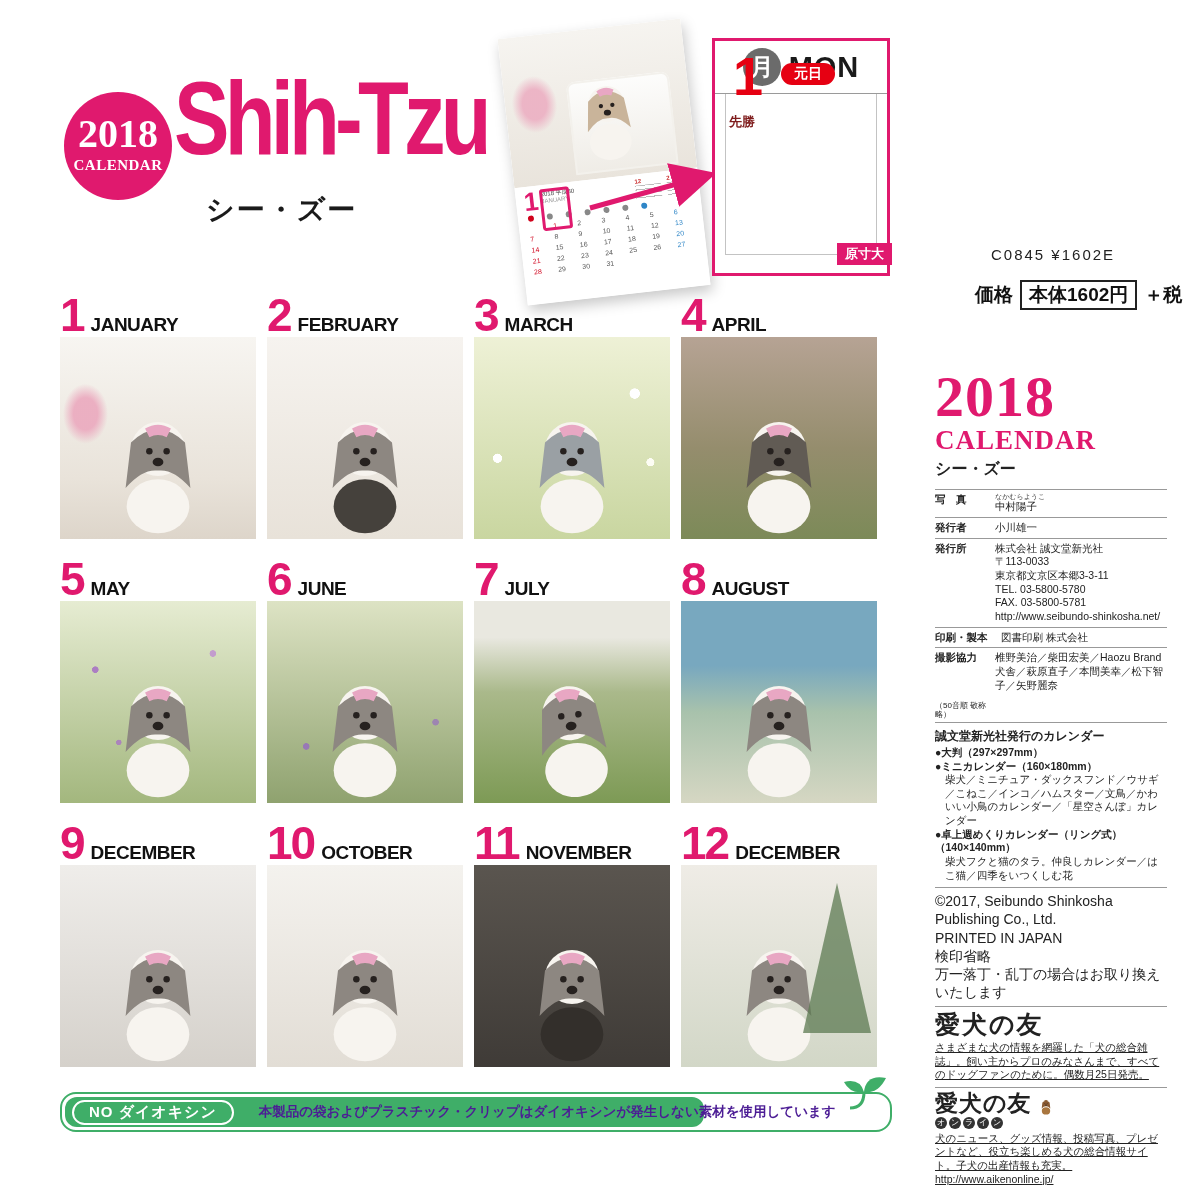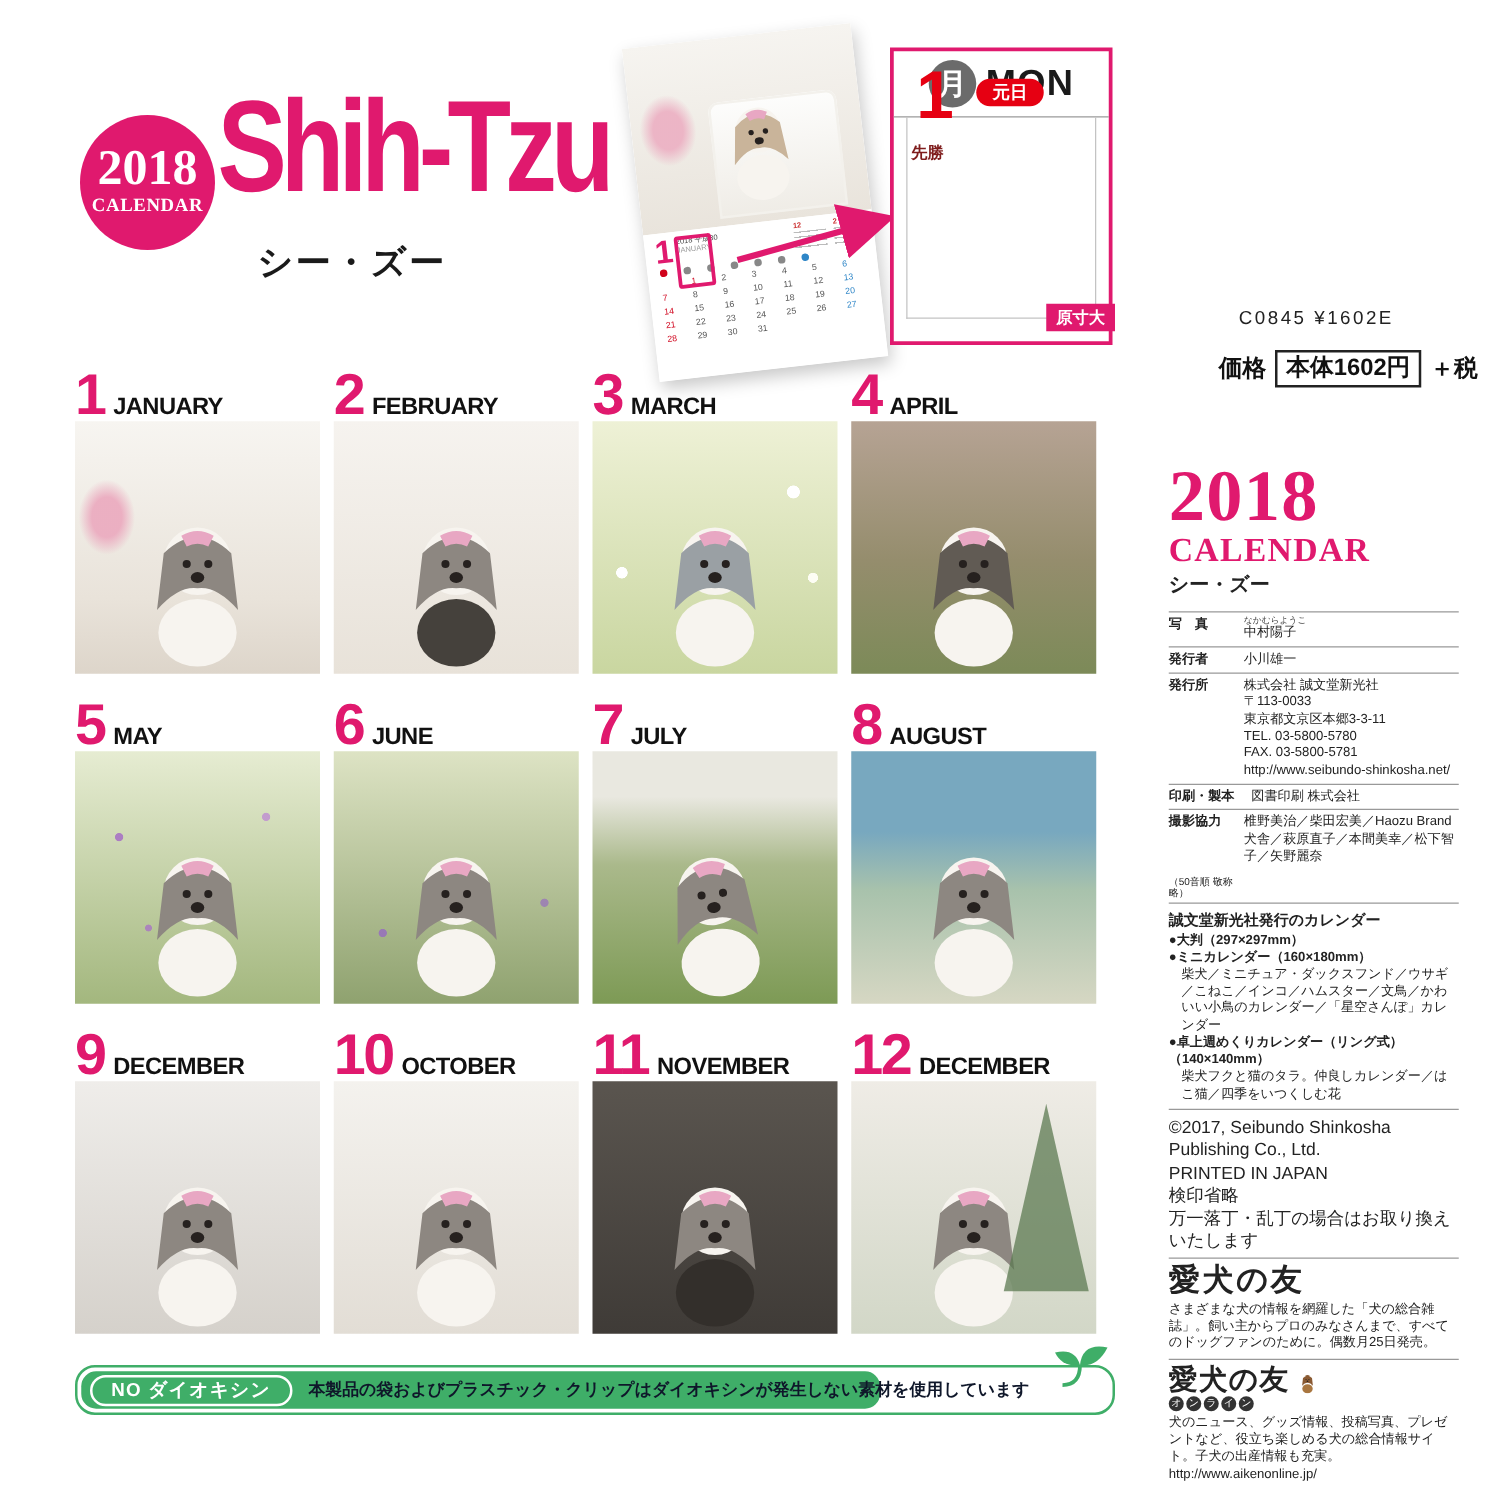--- a/index.html
+++ b/index.html
@@ -116,36 +116,36 @@
   .furigana{font-size:7px;color:#444;line-height:1;}
   .coop-note{font-size:8px;font-weight:normal;line-height:1.15;margin-top:36px;}
   .cal-section{margin-top:6px;}
   .cal-title{font-weight:bold;font-size:12px;margin-bottom:1px;}
   .cal-head{font-weight:bold;white-space:pre-line;}
   .cal-body{padding-left:10px;white-space:pre-line;}
   .sb-div{border-top:1px solid #999;margin:5px 0 4px;}
   .copyright{white-space:pre-line;font-size:14px;}
   .aiken-title{font-size:25px;font-weight:bold;letter-spacing:2px;line-height:1.1;
     font-family:"Liberation Serif",serif;}
-  .aiken-text{white-space:pre-line;margin-top:2px;}
+  .aiken-text{white-space:pre-line;margin-top:2px;text-decoration:underline;}
   .online-row{display:flex;align-items:flex-end;gap:4px;}
   .online-title{font-size:23px;font-weight:bold;letter-spacing:1px;font-family:"Liberation Serif",serif;line-height:1;}
   .dog-mini{width:20px;height:18px;}
   .online-circles{display:flex;gap:2px;margin:2px 0 3px;}
   .online-circles span{width:12px;height:12px;border-radius:50%;background:#333;color:#fff;
     font-size:8px;display:flex;align-items:center;justify-content:center;}
 
   
   .banner-outline{left:60px;top:1092px;width:828px;height:36px;border:2px solid var(--green,#3fae68);
     border-radius:16px;background:#fff;}
   .banner-fill{position:absolute;left:3px;top:3px;bottom:3px;width:639px;border-radius:12px;
     background:var(--green,#3fae68);display:flex;align-items:center;}
   .banner-pill{margin-left:7px;border:2px solid #fff;border-radius:999px;padding:1px 15px;
     color:#fff;font-weight:bold;font-size:15px;letter-spacing:1px;white-space:nowrap;}
-  .banner-text{color:#0f172a;font-weight:bold;font-size:13.5px;margin-left:13px;white-space:nowrap;text-align:right;}
+  .banner-text{color:#4c1d95;font-weight:bold;font-size:13.5px;margin-left:25px;white-space:nowrap;text-align:right;}
   .sprout{left:836px;top:1066px;}
 </style>
 </head>
 <body>
 
 <svg width="0" height="0" style="position:absolute" aria-hidden="true">
   <symbol id="dog-sym" viewBox="0 0 100 125">
     <ellipse cx="50" cy="97" rx="29" ry="25" fill="var(--body,#f7f4ef)"></ellipse>
     <circle cx="50" cy="44" r="25" fill="#f7f4ef"></circle>
     <path d="M25 38 Q50 14 75 38 L80 80 Q64 62 50 64 Q36 62 20 80 Z" fill="var(--ear,#8d8781)"></path>

